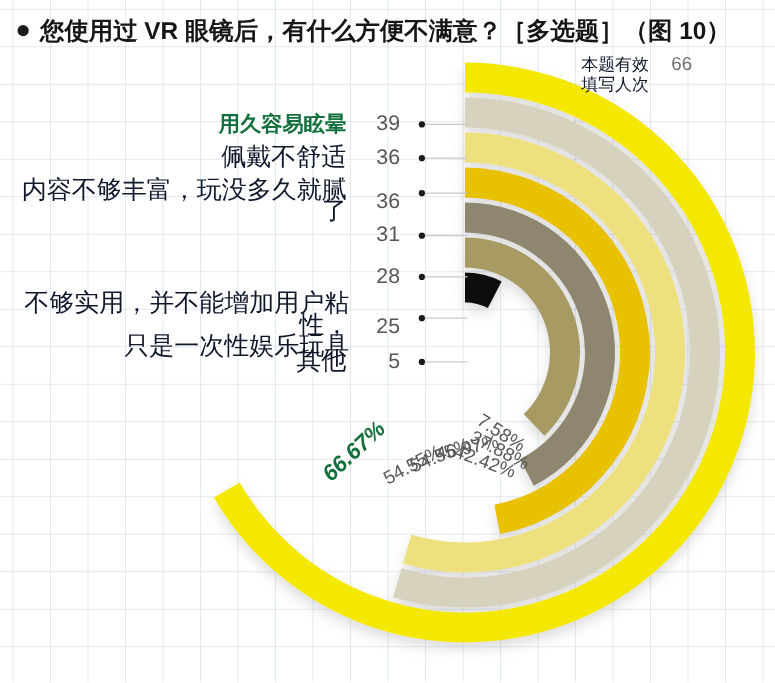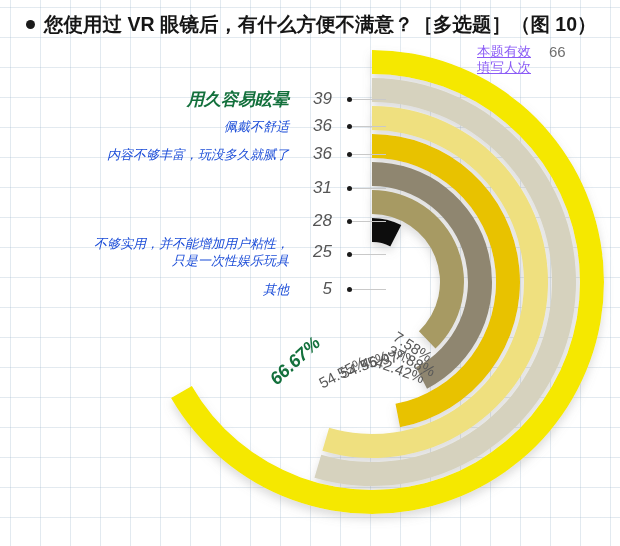--- a/index.html
+++ b/index.html
@@ -32,21 +32,21 @@
 
   #chart-layer {
     position: absolute;
     left: 0; top: 0;
     width: 620px; height: 546px;
     z-index: 1;
   }
 
   #text-layer {
     position: absolute;
-    left: 12px; top: 0;
+    left: 0; top: 0;
     width: 608px; height: 546px;
     z-index: 3;
   }
 
   
   #title-row {
     position: absolute;
     left: 14px;
     top: 11px;
     display: flex;
@@ -71,44 +71,42 @@
   #valid-block {
     position: absolute;
     left: 465px;
     top: 44px;
     display: flex;
     align-items: flex-start;
     gap: 18px;
   }
   #valid-label {
     font-size: 13.5px;
-    color: #8b5cf6;
+    color: #0f172a;
     line-height: 16px;
     text-align: left;
     white-space: pre-line;
-    text-decoration: underline;
   }
   #valid-number {
     font-size: 15px;
     color: #6f6f6f;
     line-height: 16px;
     text-align: right;
   }
 
   
   .cat-row {
     position: absolute;
     display: flex;
     align-items: center;
     justify-content: flex-end;
-    font-style: italic;
   }
   .cat-label {
-    font-size: 13px;
-    color: #1d4ed8;
+    font-size: 20px;
+    color: #0f172a;
     text-align: right;
     white-space: pre-line;
     line-height: 17px;
   }
   .cat-label.highlight {
     color: #13703c;
     font-weight: bold;
     font-size: 17px;
   }
   .cat-value {

